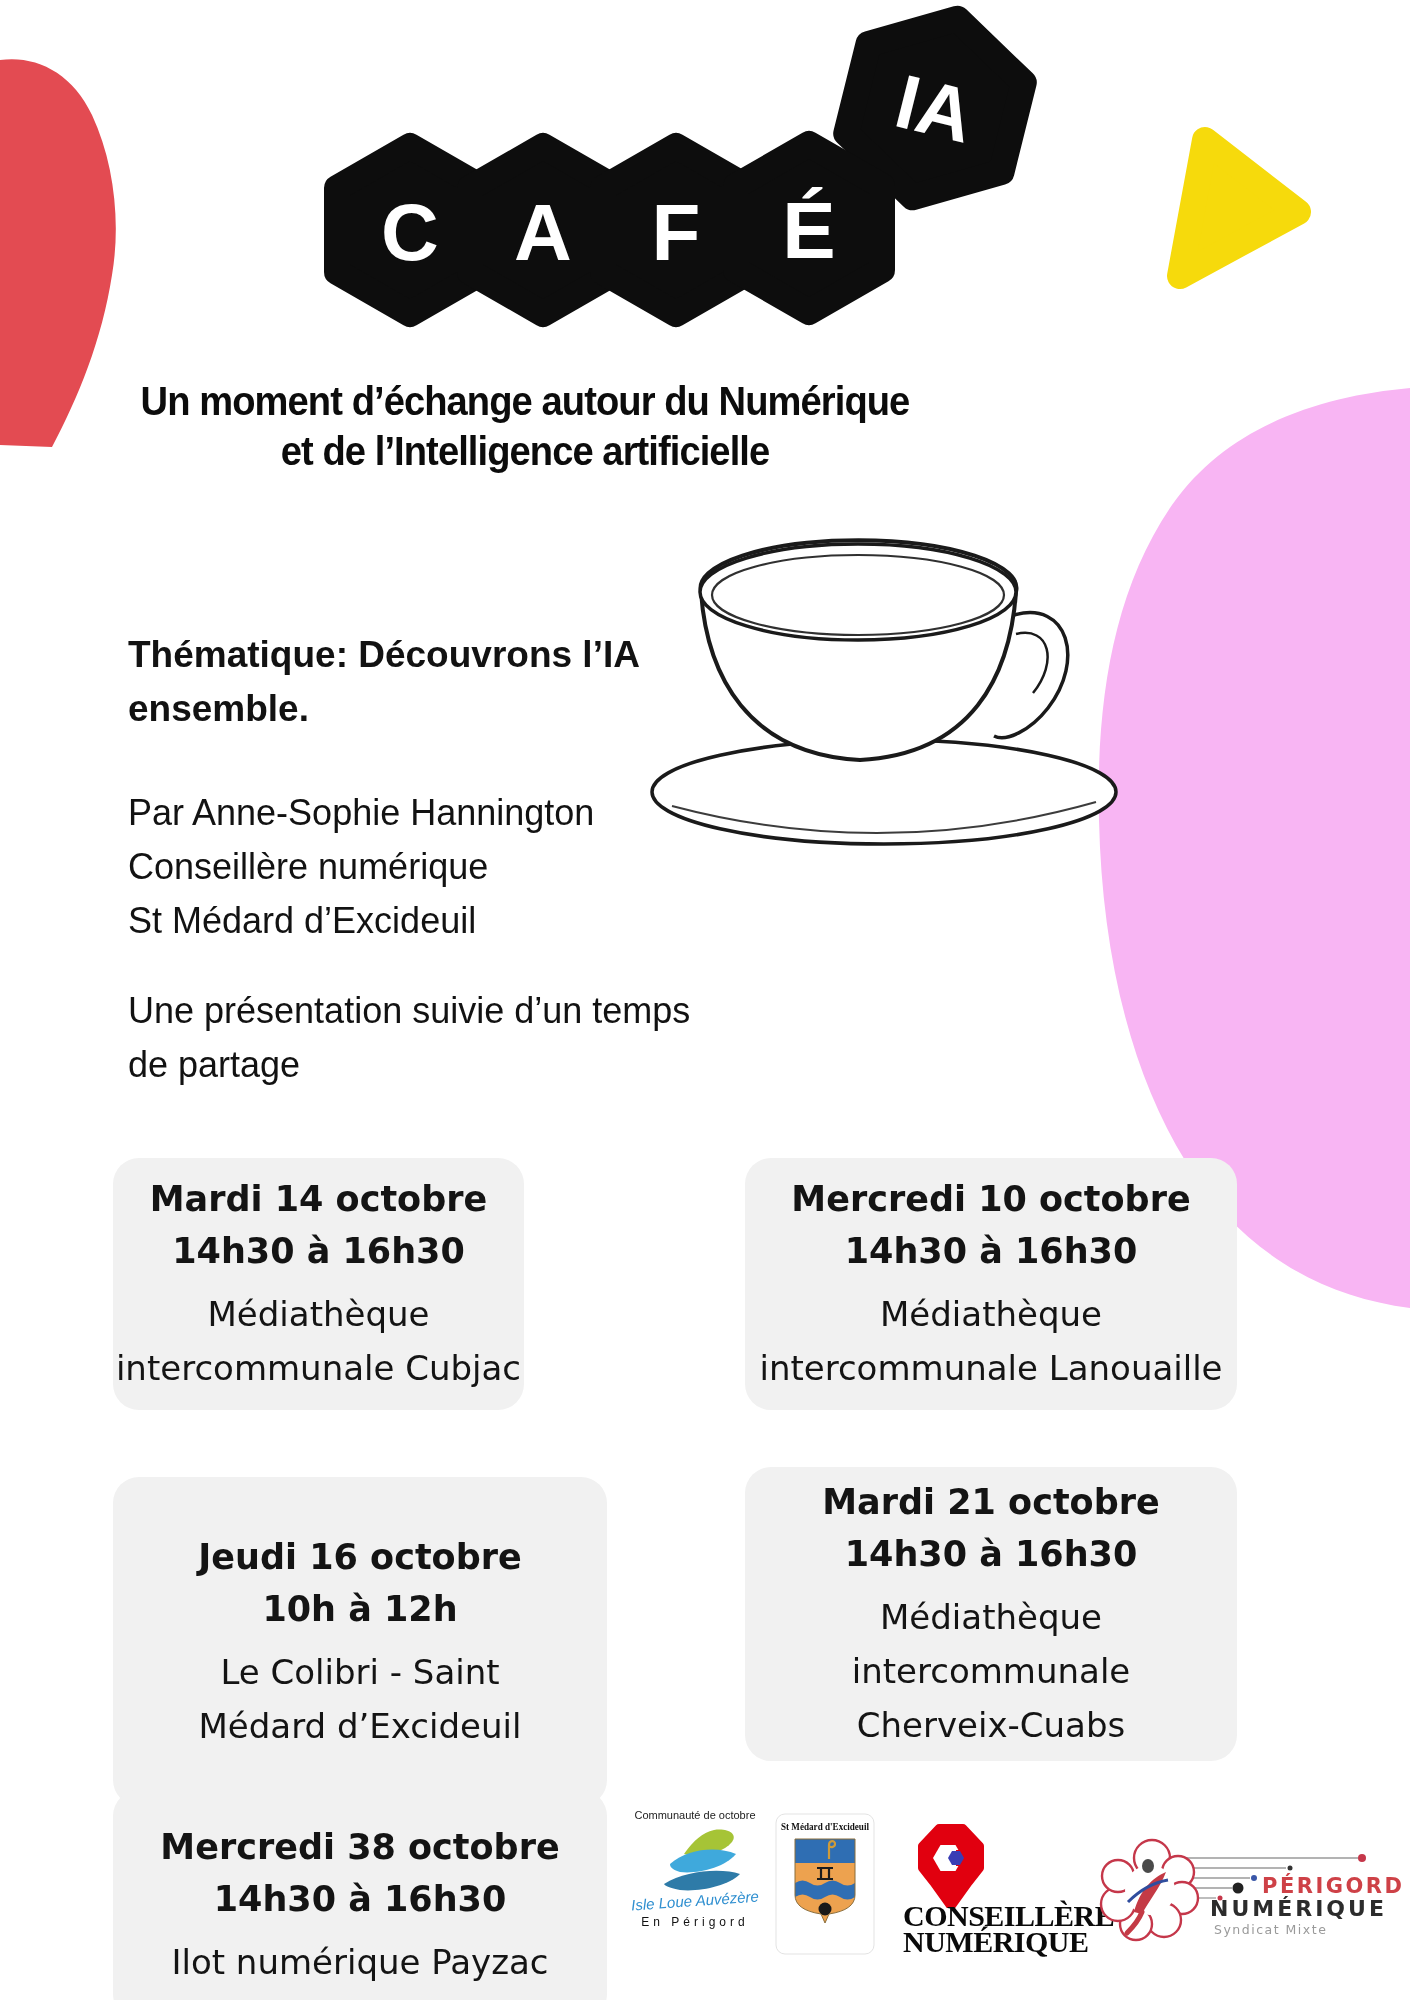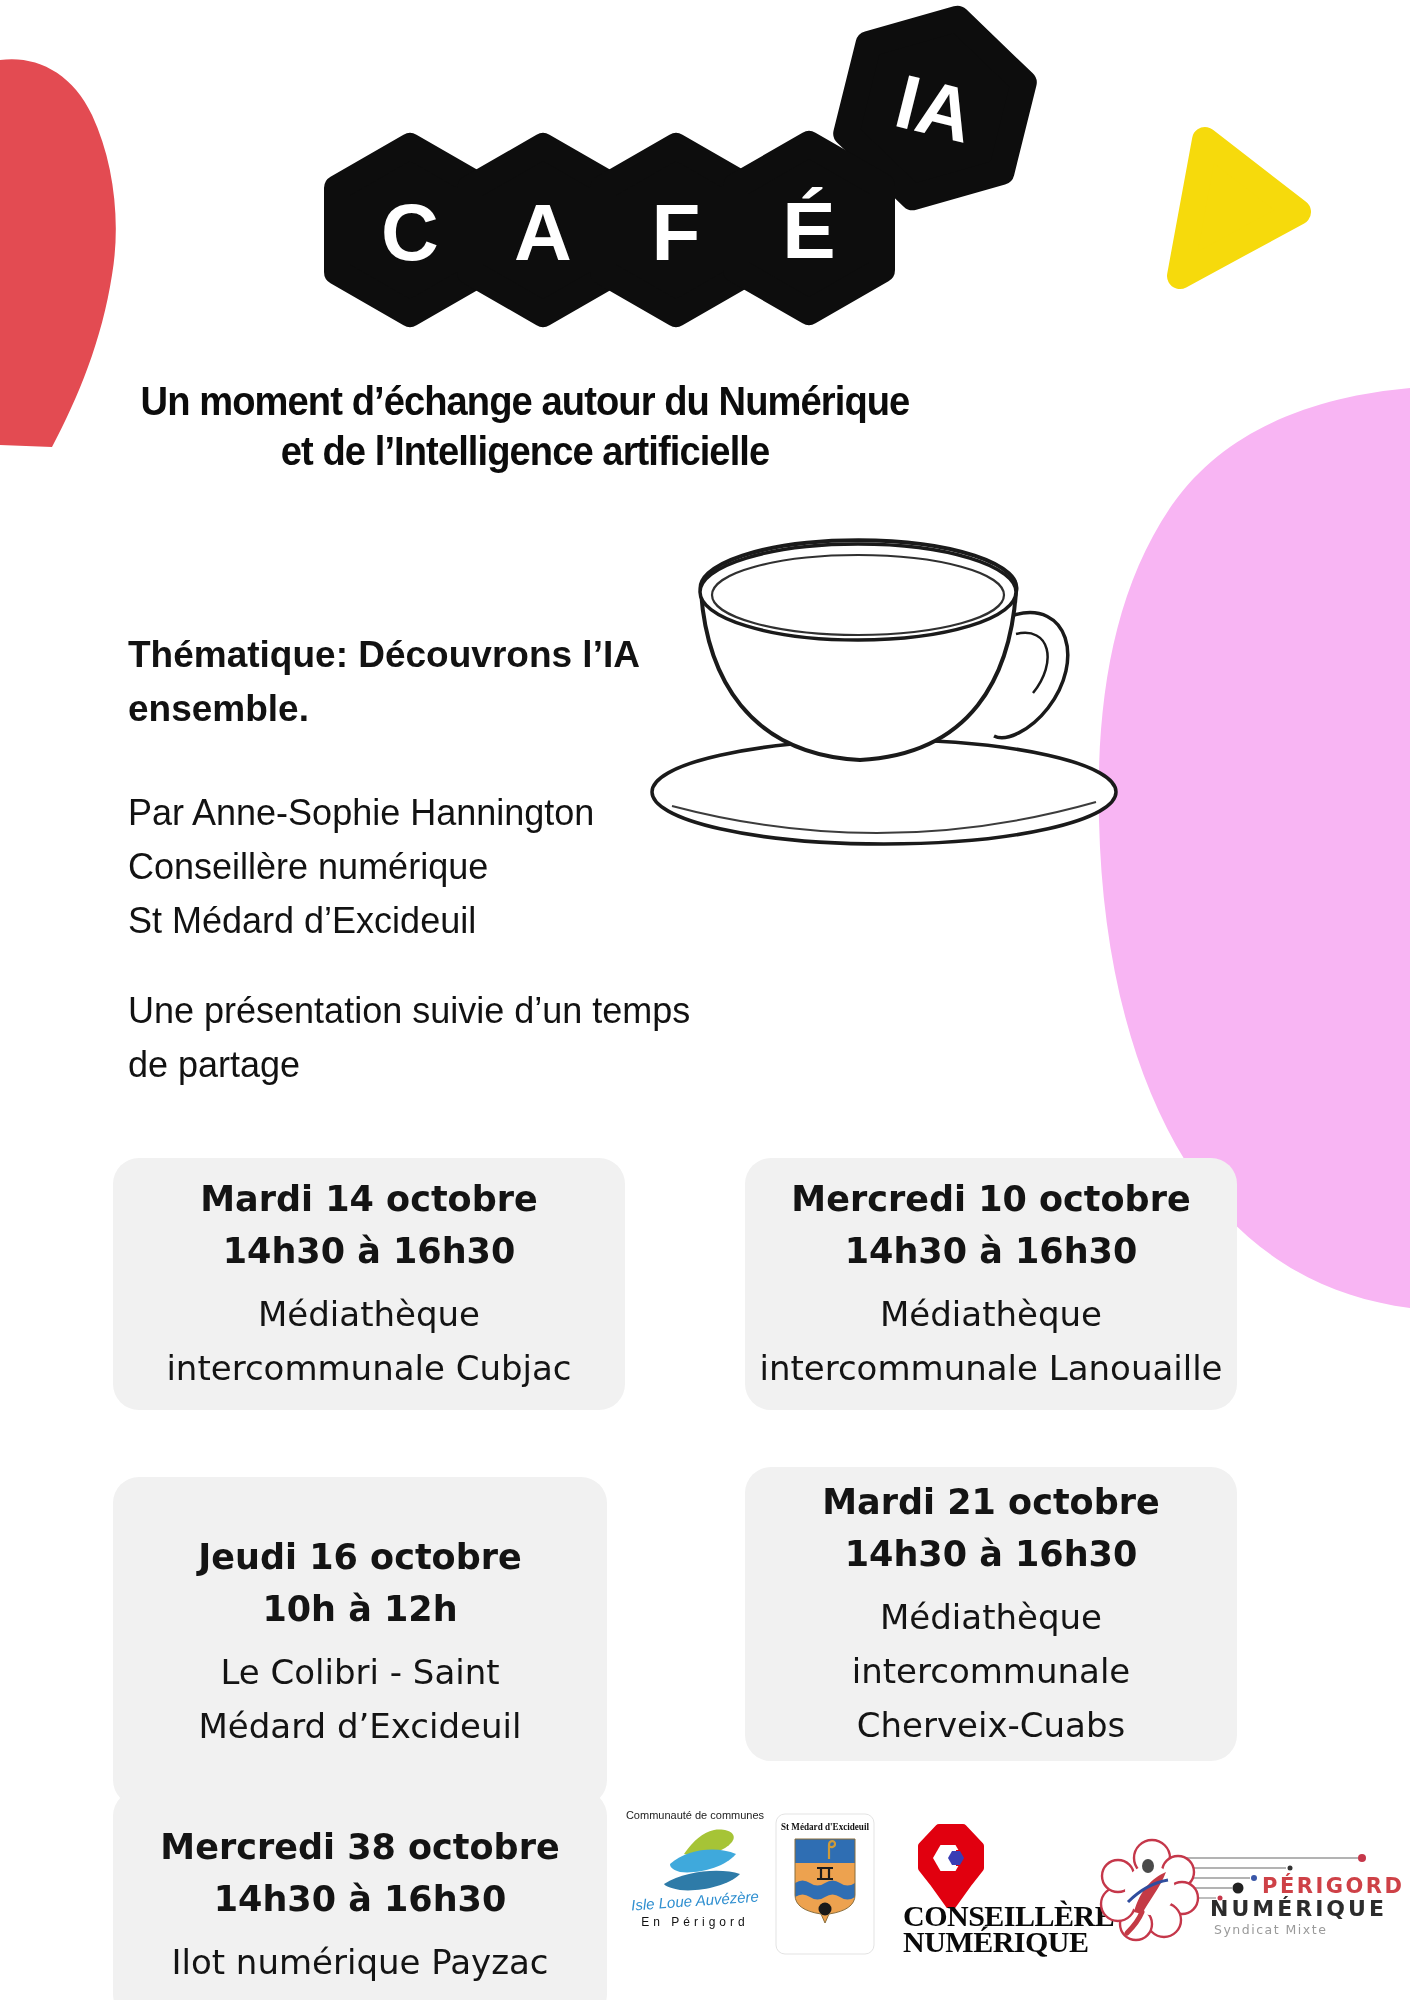--- a/index.html
+++ b/index.html
@@ -94,21 +94,21 @@
     <div class="ln">Par Anne-Sophie Hannington</div>
     <div class="ln">Conseillère numérique</div>
     <div class="ln">St Médard d’Excideuil</div>
   </div>
   <div class="desc">
     <div class="ln">Une présentation suivie d’un temps</div>
     <div class="ln">de partage</div>
   </div>
 </div>
 
-<div class="card" style="left:113px;top:1158px;width:512px;height:252px">
+<div class="card" style="left:113px;top:1158px;width:411px;height:252px">
   <div class="c-date">Mardi 14 octobre</div>
   <div class="c-date">14h30 à 16h30</div>
   <div class="c-gap"></div>
   <div class="c-venue">Médiathèque</div>
   <div class="c-venue">intercommunale Cubjac</div>
 </div>
 
 <div class="card" style="left:745px;top:1158px;width:492px;height:252px">
   <div class="c-date">Mercredi 10 octobre</div>
   <div class="c-date">14h30 à 16h30</div>
@@ -135,21 +135,21 @@
 </div>
 
 <div class="card" style="left:113px;top:1790px;width:494px;height:230px">
   <div class="c-date">Mercredi 38 octobre</div>
   <div class="c-date">14h30 à 16h30</div>
   <div class="c-gap"></div>
   <div class="c-venue">Ilot numérique Payzac</div>
 </div>
 
 <div class="cdc">
-  <div class="cdc-header">Communauté de communes</div>
+  <div class="cdc-header">Communauté de octobre</div>
   <svg width="110" height="66" viewBox="0 0 110 66" style="margin:4px auto 0;">
     <path d="M74,4 C88,2 98,8 92,16 C82,28 58,32 44,28 C54,14 62,7 74,4 Z" fill="#a6c436"></path>
     <path d="M30,38 C48,22 78,20 96,28 C84,42 58,48 40,46 C34,44 30,42 30,38 Z" fill="#3fa9dc"></path>
     <path d="M24,58 C46,44 82,42 100,48 C88,60 60,66 40,64 C30,62 25,60 24,58 Z" fill="#2e7ba8"></path>
   </svg>
   <div class="cdc-name">Isle Loue Auvézère</div>
   <div class="cdc-region">En Périgord</div>
 </div>
 
 <svg class="abs" style="left:775px;top:1813px" width="100" height="145" viewBox="0 0 100 145">

